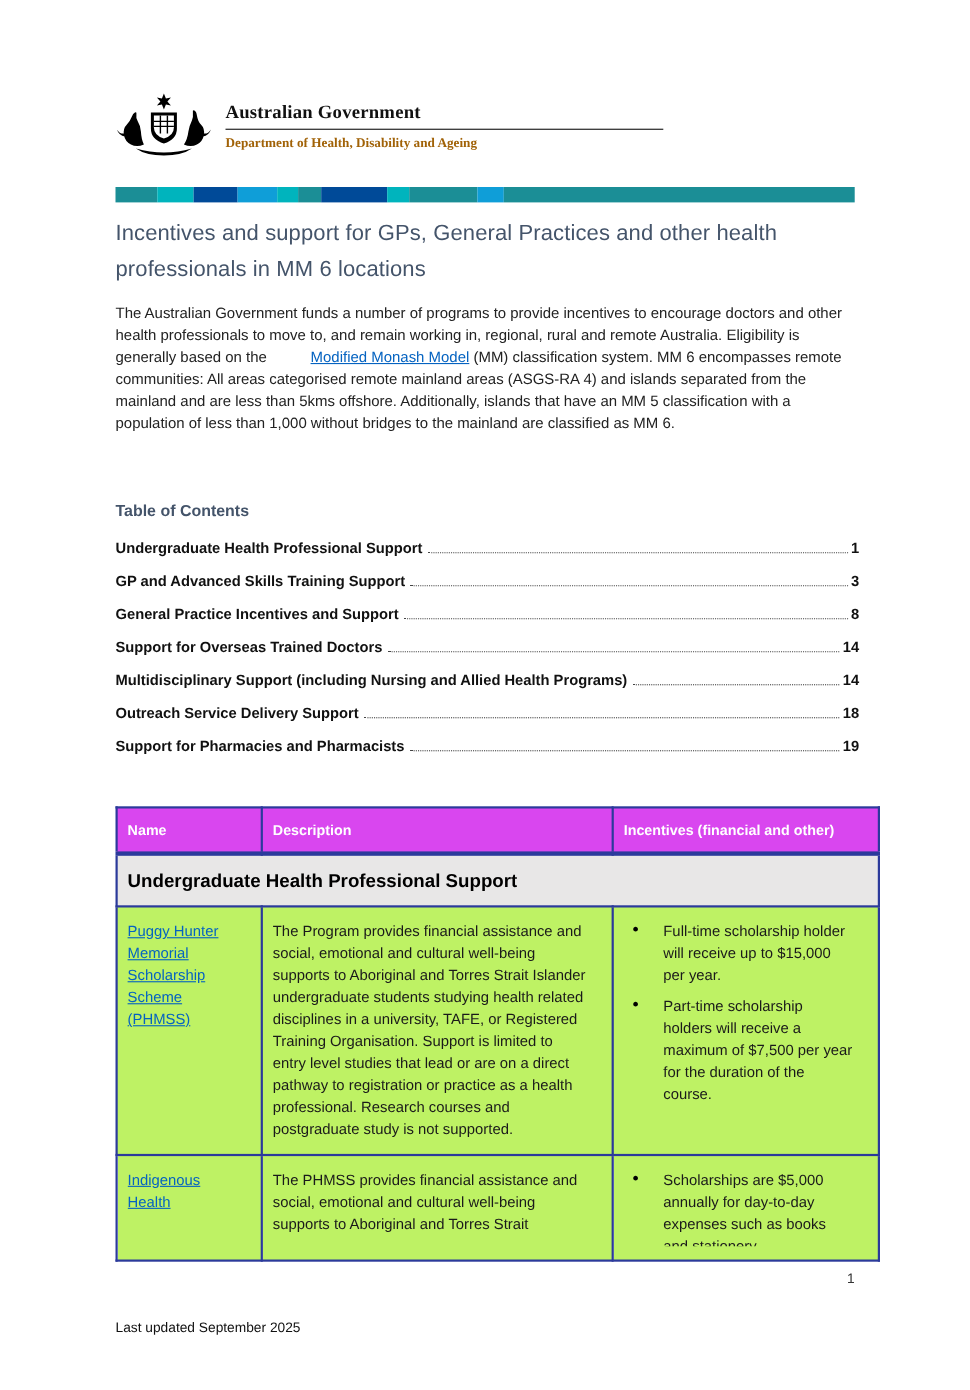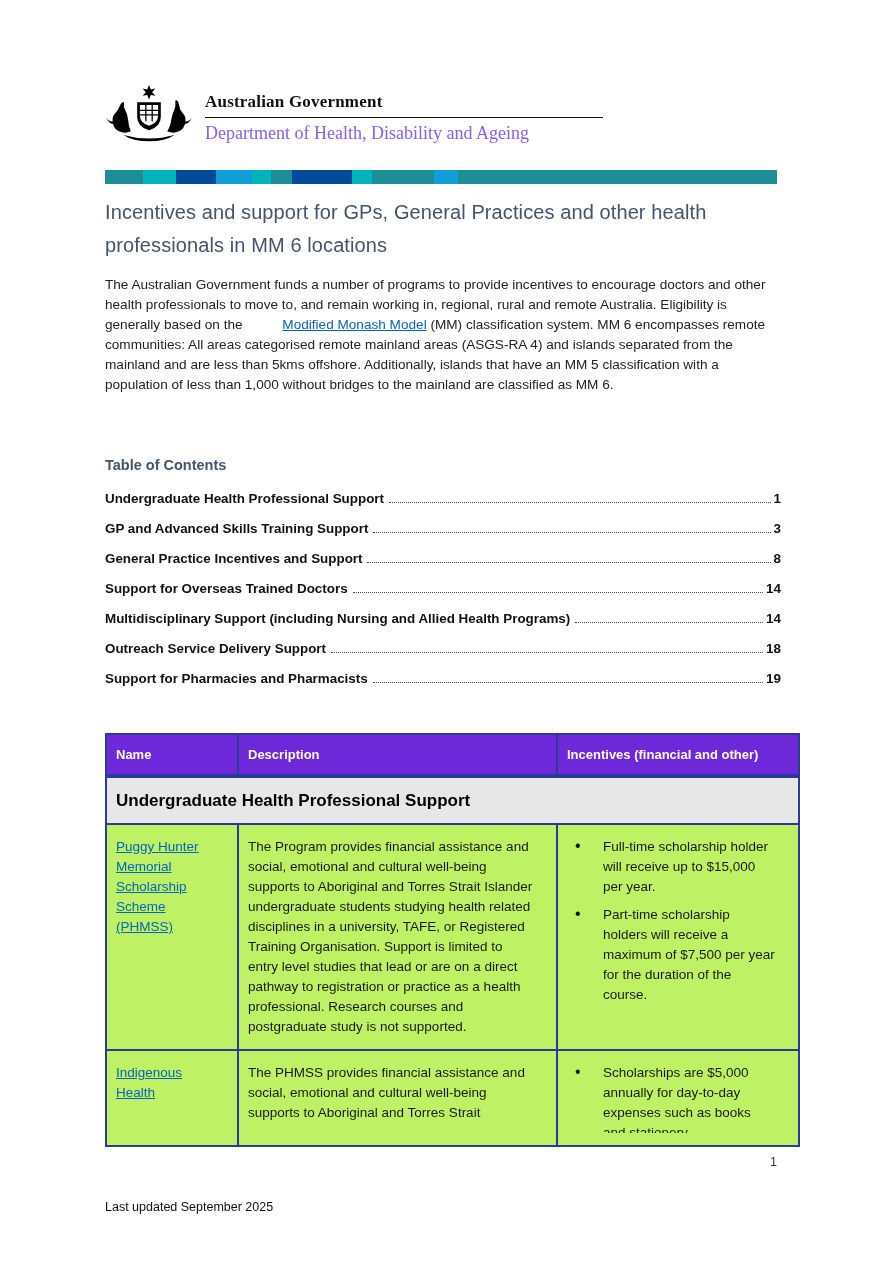--- a/index.html
+++ b/index.html
@@ -16,22 +16,22 @@
   
   .gov-header { display: flex; align-items: flex-start; margin-top: 84px; margin-left: -2px; }
   .crest { width: 92px; height: 60px; flex: 0 0 auto; }
   .gov-text { margin-left: 10px; padding-top: 8px; width: 398px; }
   .gov-line1 {
     font-family: "Liberation Serif", serif; font-weight: bold;
     font-size: 17px; color: #111; letter-spacing: .2px;
   }
   .gov-divider { border: 0; border-top: 1.6px solid #111; margin: 5px 0 5px 0; width: 100%; }
   .gov-line2 {
-    font-family: "Liberation Serif", serif; font-weight: normal;
-    font-size: 18px; color: #8b5cf6;
+    font-family: "Liberation Serif", serif; font-weight: bold;
+    font-size: 12px; color: #a16207;
   }
 
   
   .brand-bar { display: flex; height: 14px; width: 672px; margin-top: 26px; }
 
   
   h1.doc-title {
     margin-top: 12px; width: 672px;
     font-size: 20px; font-weight: normal; line-height: 33px;
     color: #44546a; letter-spacing: .1px;
@@ -54,21 +54,21 @@
   .toc-page { font-weight: bold; }
 
   
   table.main-table {
     margin-top: 40px; width: 693px;
     border-collapse: collapse; table-layout: fixed;
     border: 2px solid #2b3a9b;
   }
   table.main-table td, table.main-table th { border: 2px solid #2b3a9b; vertical-align: top; }
   tr.head-row th {
-    background: #6d28d9; color: #ffffff;
+    background: #d946ef; color: #ffffff;
     font-size: 13px; font-weight: bold; text-align: left;
     padding: 12px 10px 12px 9px; height: 42px;
   }
   tr.section-row td {
     background: #e8e7e7; color: #000;
     font-size: 17px; font-weight: bold;
     padding: 13px 9px 12px 9px;
     border-top-width: 4px;
   }
   td.cell { background: #bef264; padding: 12px 23px 12px 9px; font-size: 13.5px; line-height: 20px; }

